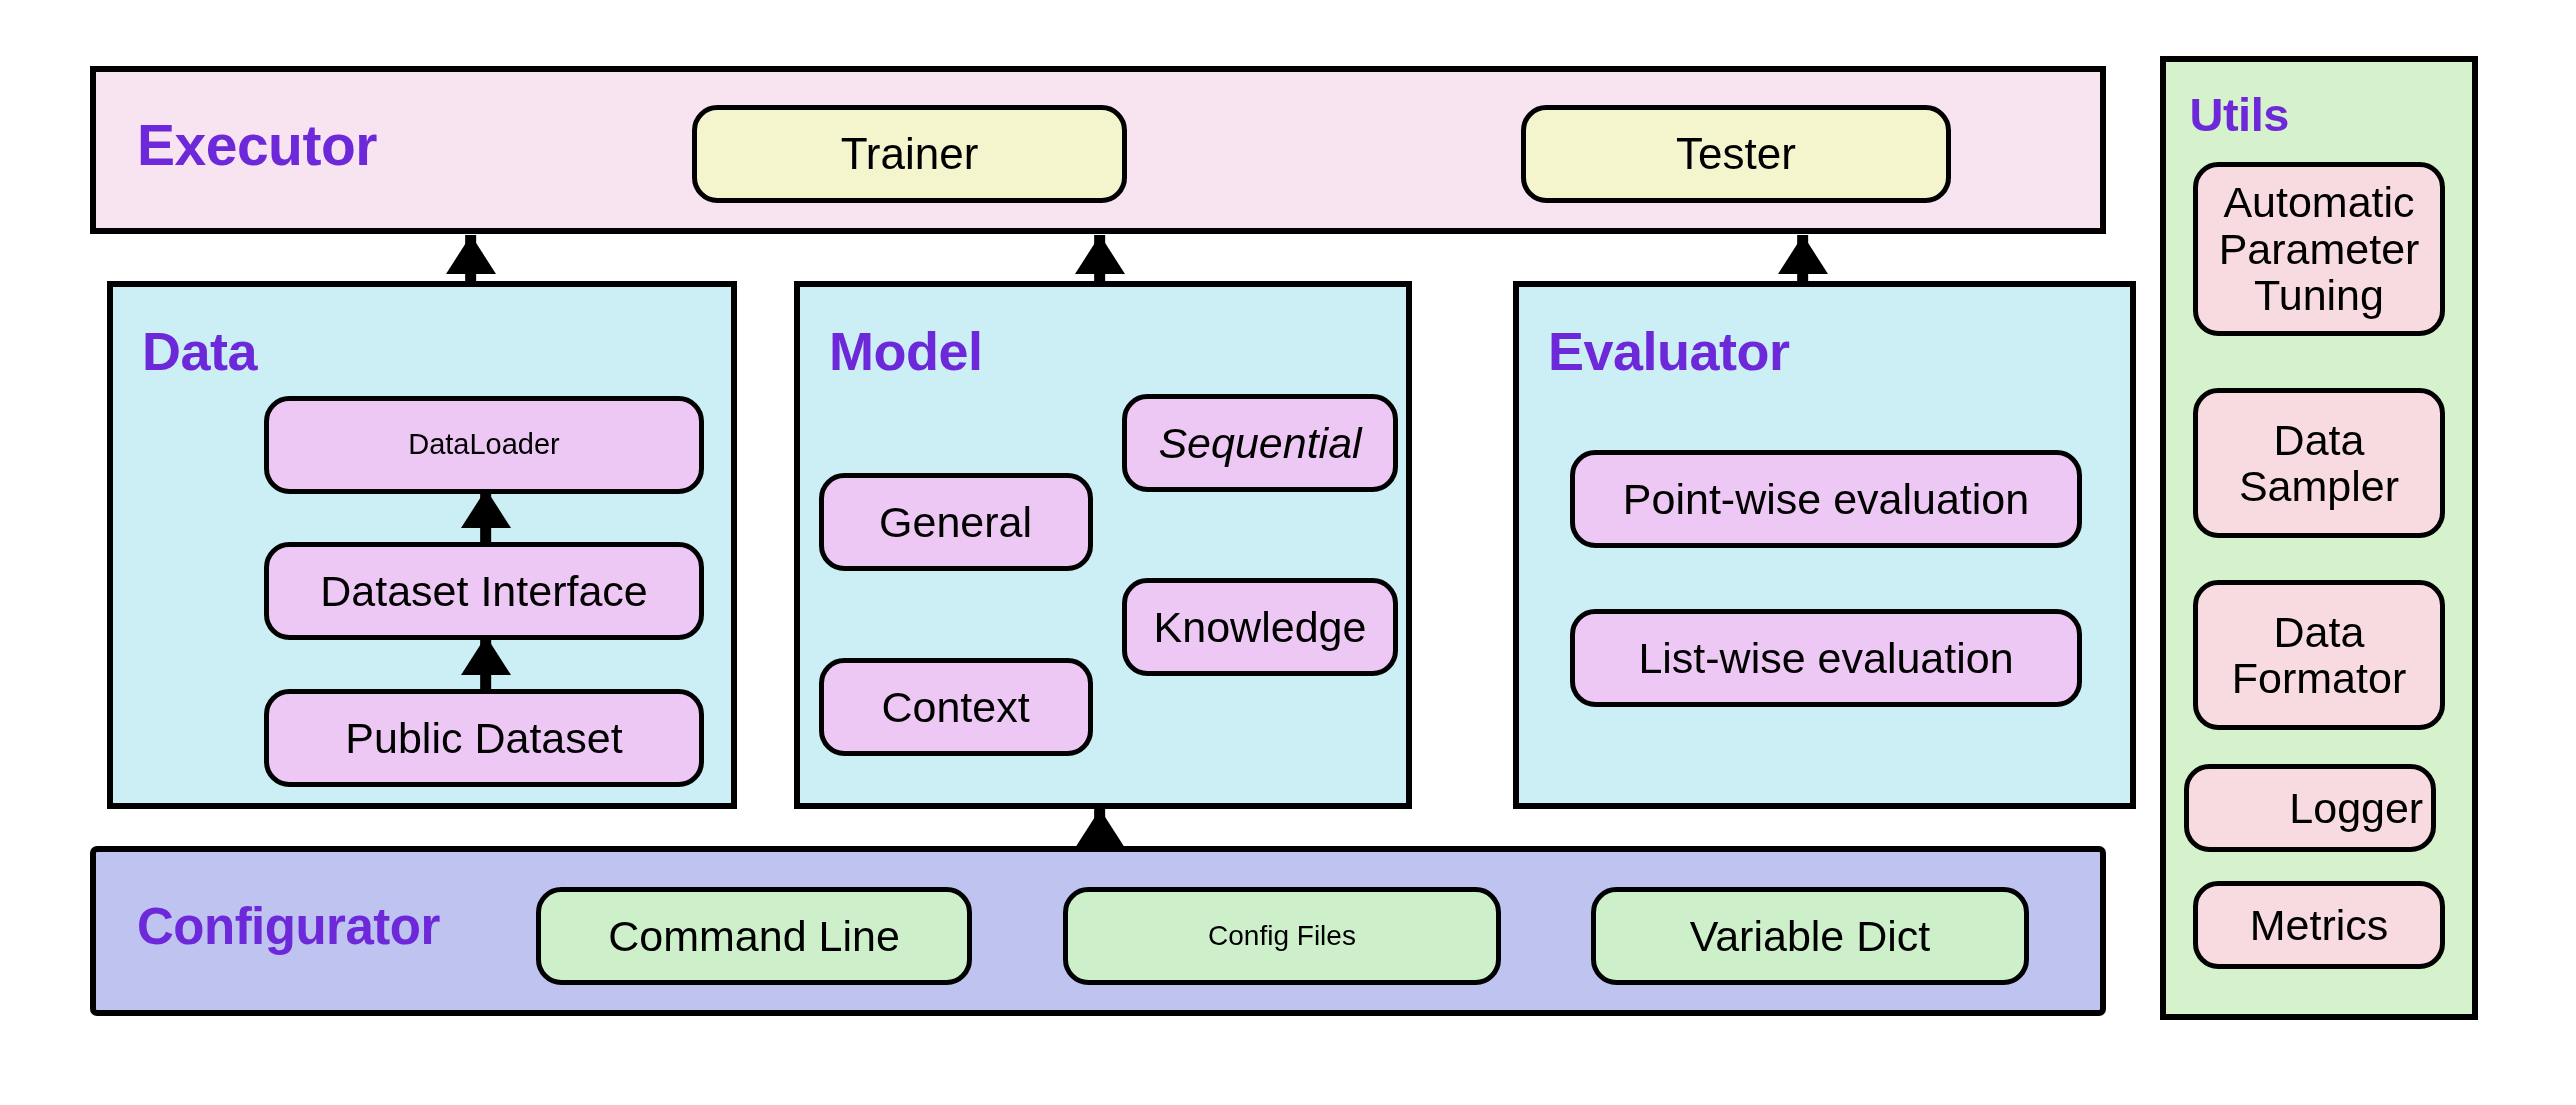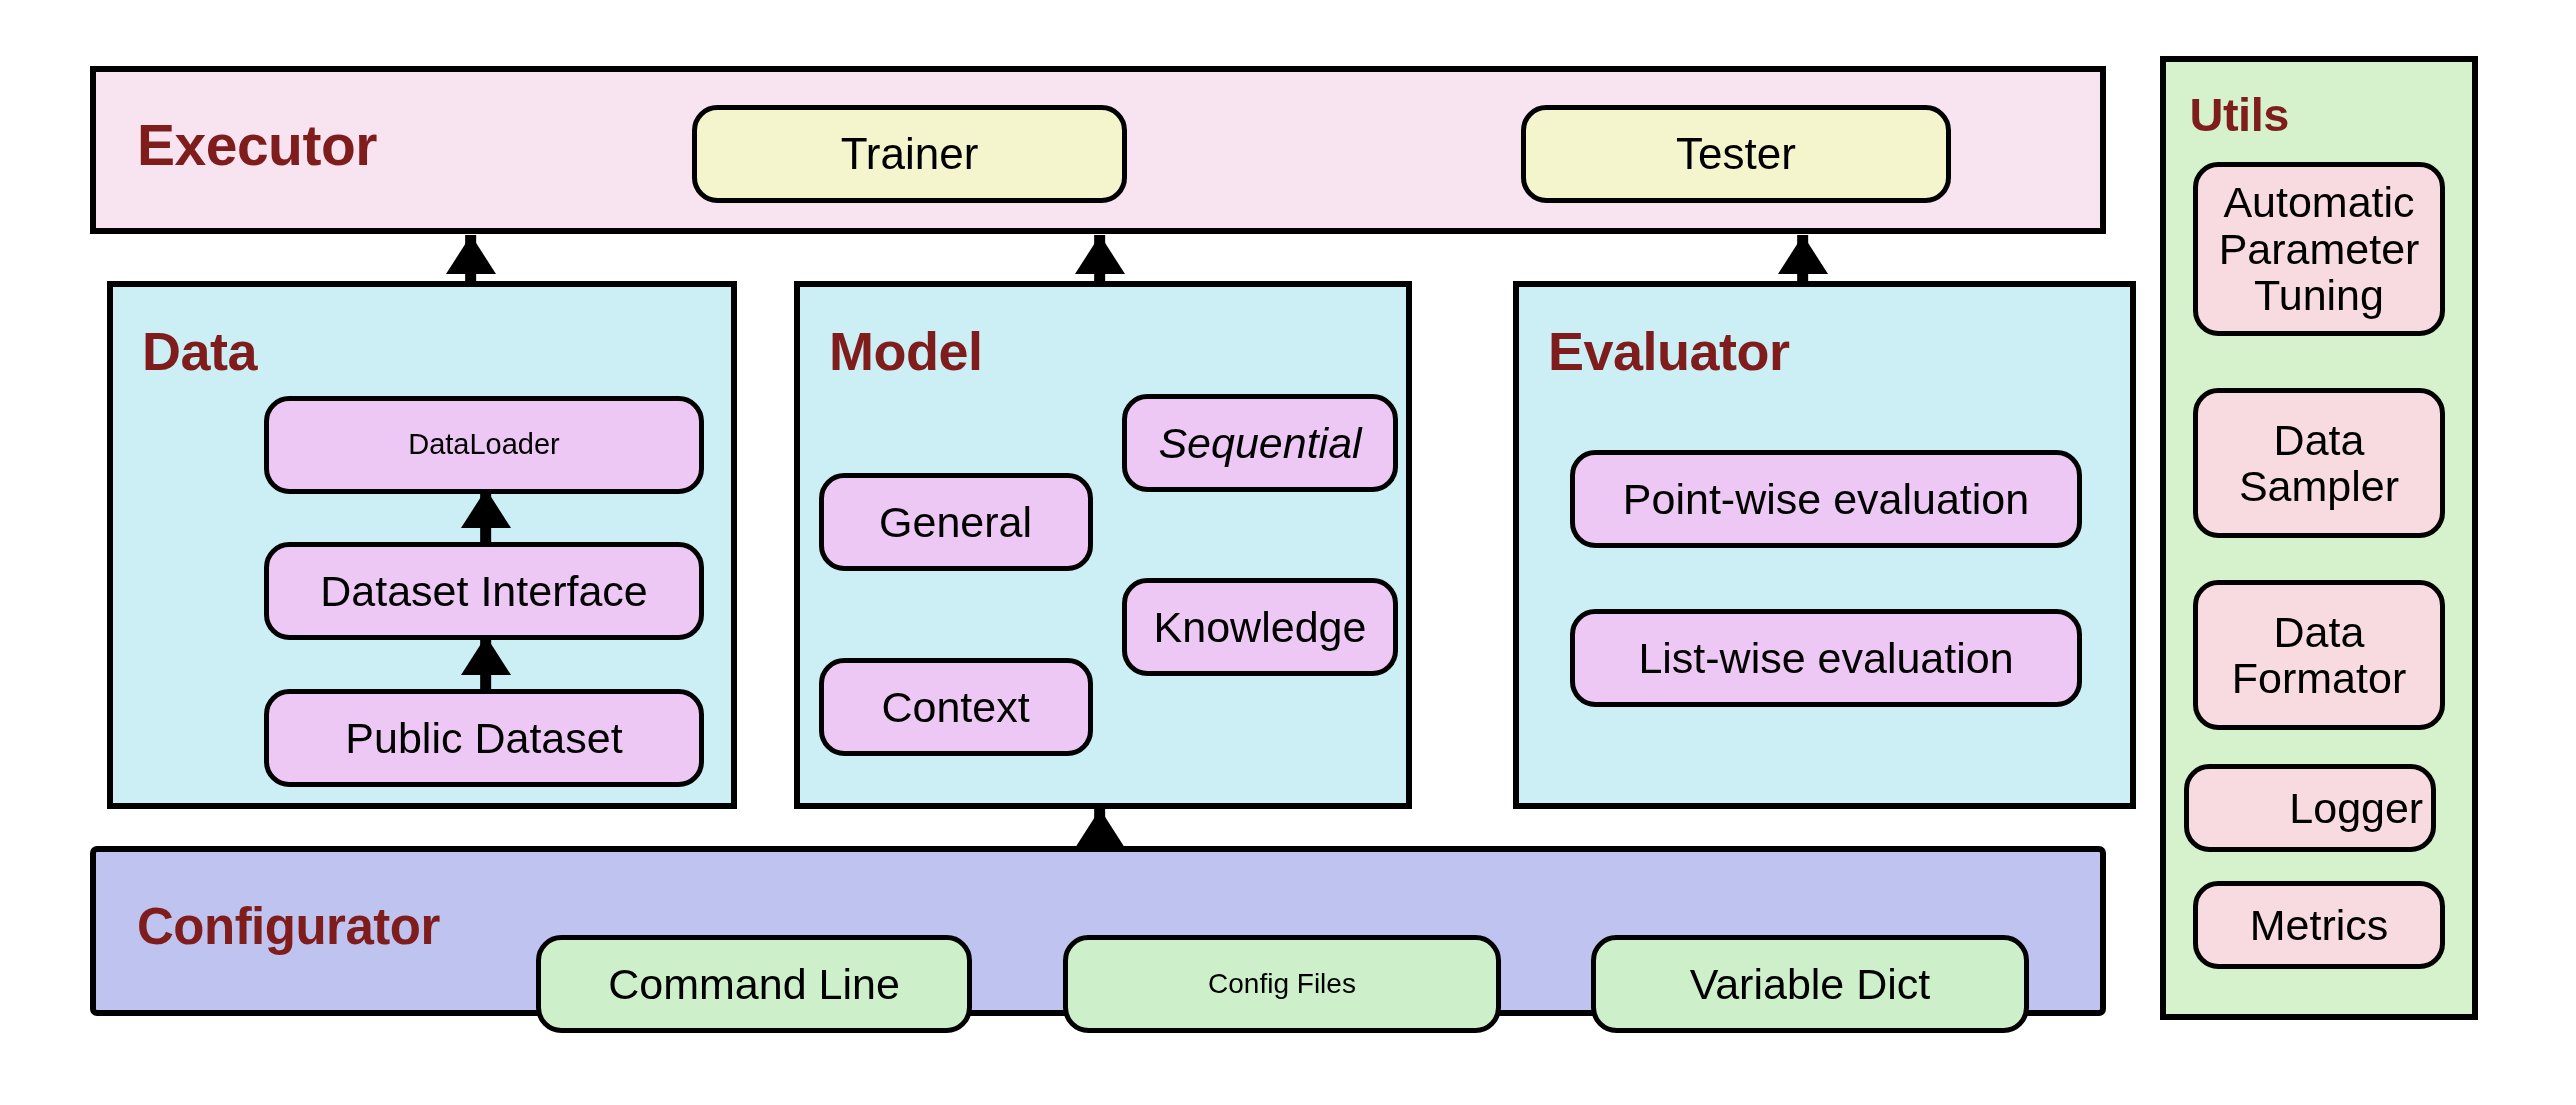--- a/index.html
+++ b/index.html
@@ -24,21 +24,21 @@
   
   .panel {
     position: absolute;
     box-sizing: border-box;
     border: 6.8px solid #000000;
     display: block;
   }
   .panel-title {
     position: absolute;
     font-weight: bold;
-    color: #7f1d1d;
+    color: #6d28d9;
     line-height: 1;
     white-space: nowrap;
     letter-spacing: -0.5px;
   }
 
   
   .node {
     position: absolute;
     box-sizing: border-box;
     border: 5.9px solid #000000;
@@ -54,21 +54,21 @@
   }
 
   
   .fill-executor   { background: #f7e4f0; }
   .fill-blue       { background: #cceef5; }
   .fill-config     { background: #bfc3f0; border-radius: 7px; }
   .fill-utils      { background: #d6f2cc; }
 
   .node-yellow { background: #f4f4cd; }
   .node-purple { background: #eec8f4; }
-  .node-green  { background: #cdf0cb; margin-top: 48px; }
+  .node-green  { background: #cdf0cb; }
   .node-pink   { background: #f7dbe0; }
 
   
   .arrow {
     position: absolute;
     width: 0;
     height: 0;
   }
   .arrow .shaft {
     position: absolute;

